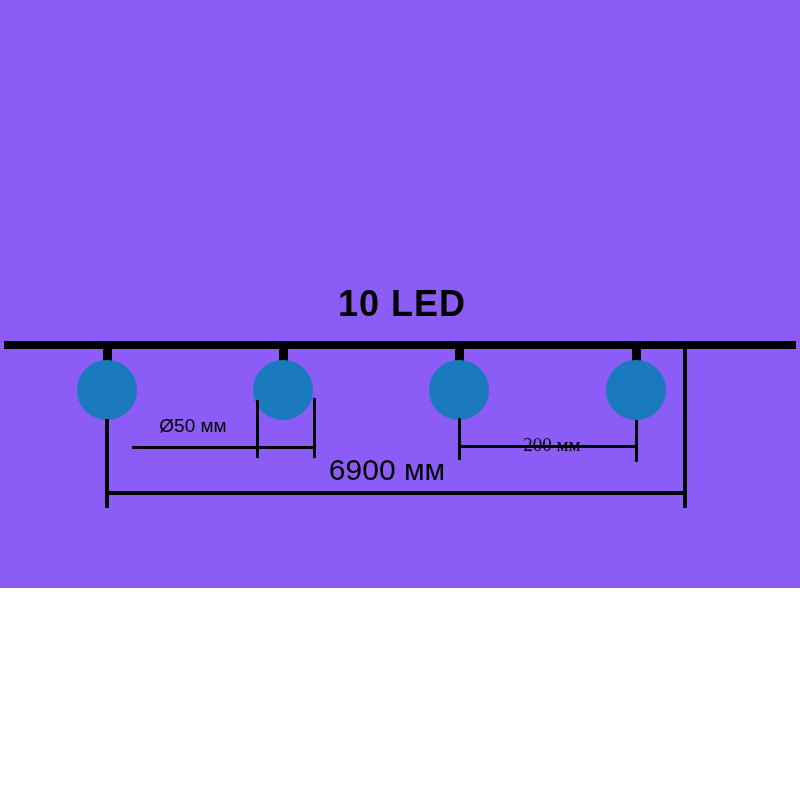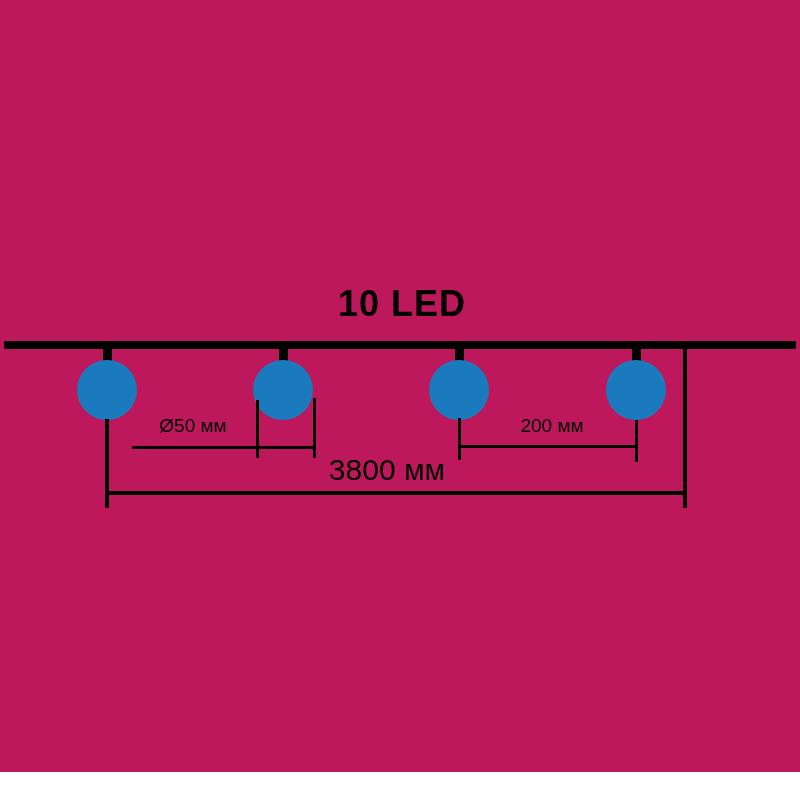--- a/index.html
+++ b/index.html
@@ -1,17 +1,17 @@
 <!DOCTYPE html>
 <html><head>
 <meta charset="utf-8">
 <style>
   html,body{margin:0;padding:0;background:#ffffff;}
   .canvas{
-    position:relative;width:800px;height:772px;background:#be185d;overflow:hidden;
+    position:relative;width:800px;height:588px;background:#8b5cf6;overflow:hidden;
     font-family:"Liberation Sans", sans-serif;
     --bulb-color:#1b7abe;
     --line-color:#000000;
   }
   .title{
     position:absolute;left:0;top:283px;width:804px;text-align:center;
     font-size:36px;font-weight:700;letter-spacing:1px;color:var(--line-color);
   }
   .wire{position:absolute;left:4px;top:341px;width:792px;height:8px;background:var(--line-color);}
   .stub{position:absolute;top:348px;width:9px;height:17px;background:var(--line-color);}
@@ -33,21 +33,21 @@
   
   .tot-line{left:107px;top:491px;width:580px;height:4px;}
   .tot-tick-left{left:105px;top:419px;width:4px;height:89px;}
   .tot-tick-right{left:683px;top:341px;width:4px;height:167px;}
   .dim-label{
     position:absolute;width:160px;text-align:center;
     font-size:19px;font-weight:400;color:var(--line-color);line-height:29px;
     white-space:nowrap;
   }
   .lbl-dia{left:113px;top:411px;}
-  .lbl-sp{left:472px;top:411px;}
+  .lbl-sp{left:472px;top:430px;font-family:Liberation Serif, serif;}
   .lbl-tot{left:307px;top:455px;font-size:30px;}
 </style>
 </head>
 <body>
 
 <div class="canvas" style="--bulb-color: #1b7abe; --line-color: #000000;">
 
   <div class="title">10 LED</div>
 
   <div class="wire"></div>
@@ -68,15 +68,15 @@
   <div class="dim-label lbl-dia">Ø50 мм</div>
 
   <div class="hline sp-line"></div>
   <div class="vline sp-ext-left"></div>
   <div class="vline sp-ext-right"></div>
   <div class="dim-label lbl-sp">200 мм</div>
 
   <div class="hline tot-line"></div>
   <div class="vline tot-tick-left"></div>
   <div class="vline tot-tick-right"></div>
-  <div class="dim-label lbl-tot">3800 мм</div>
+  <div class="dim-label lbl-tot">6900 мм</div>
 
 </div>
 
 </body></html>

